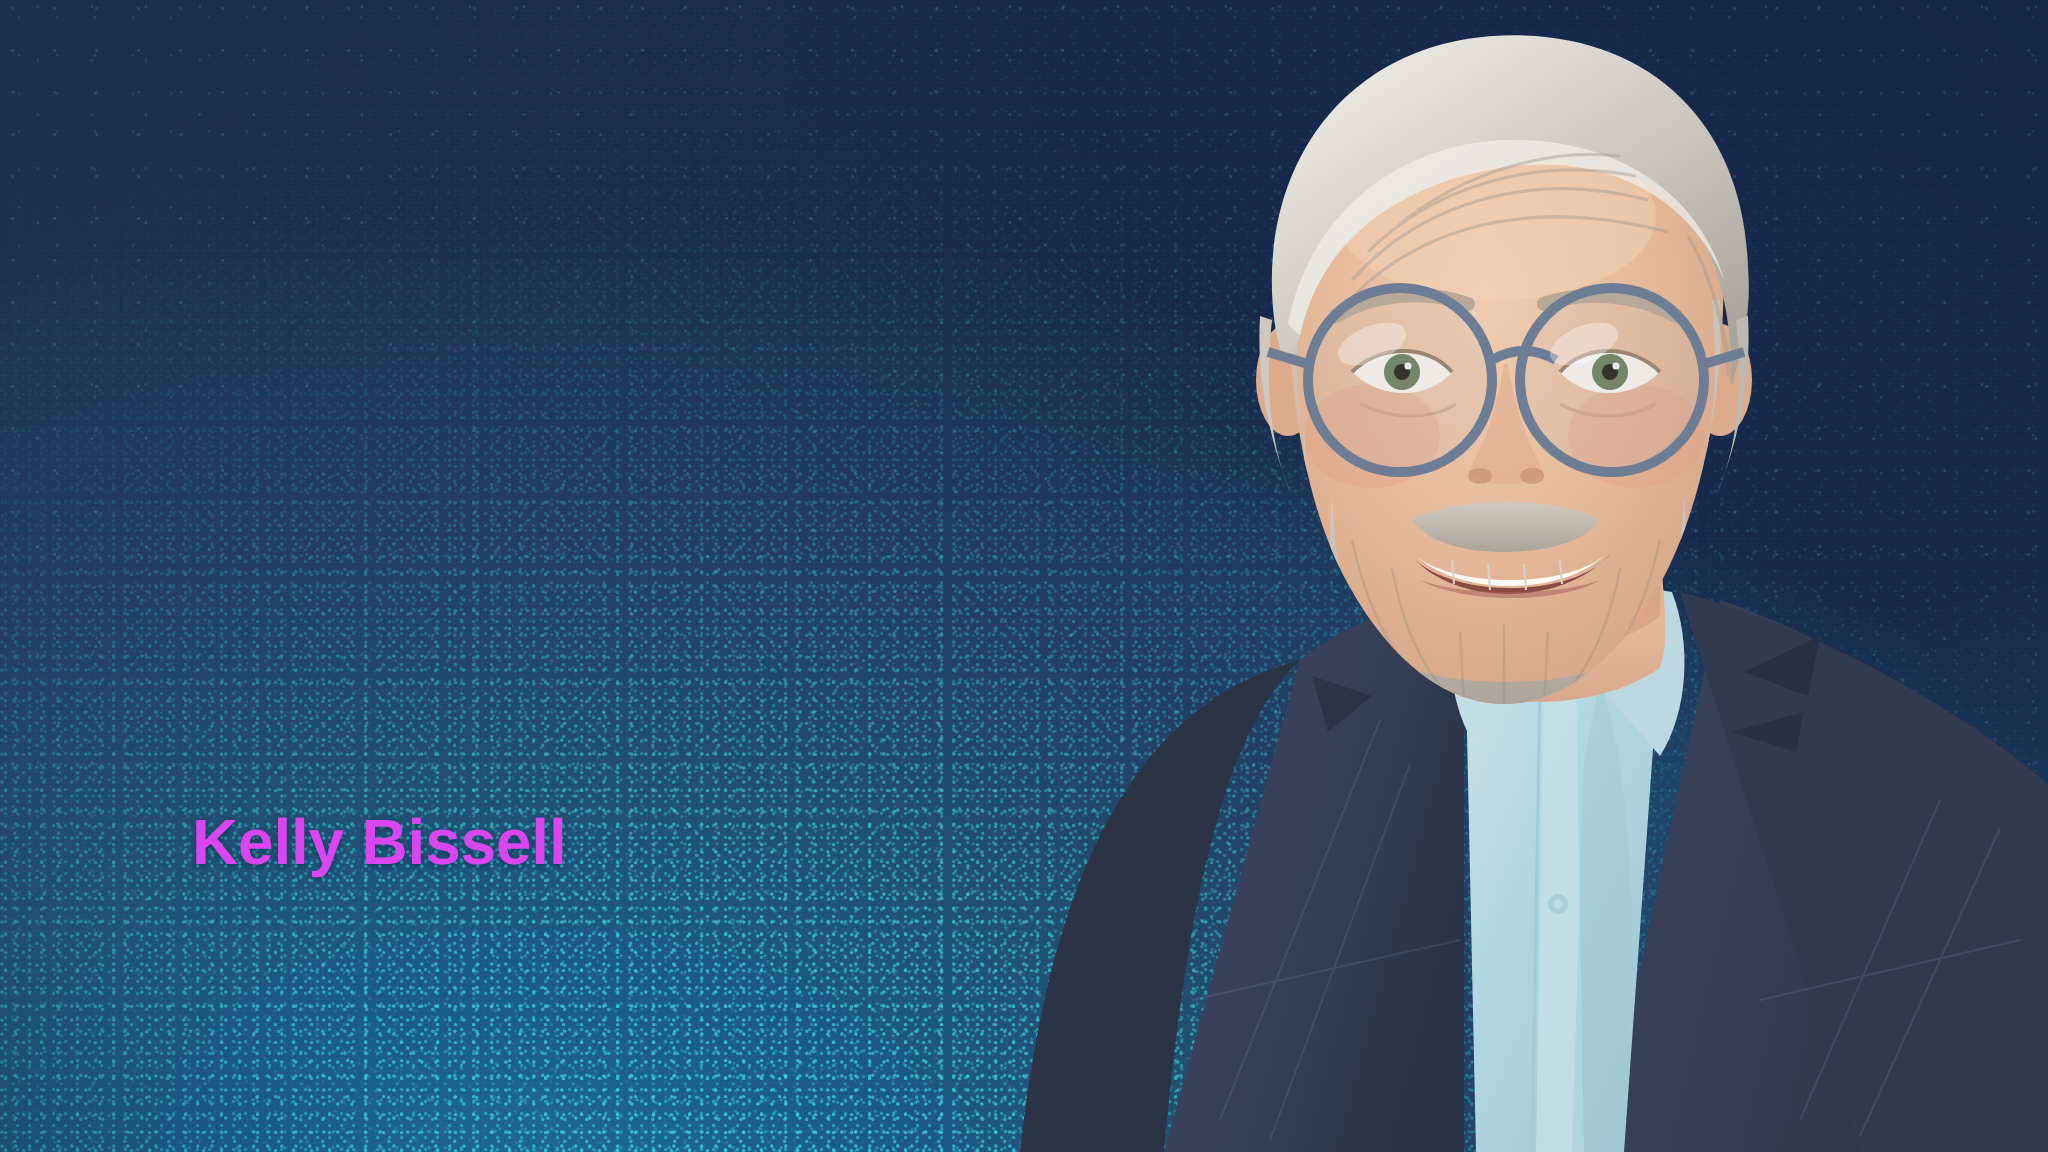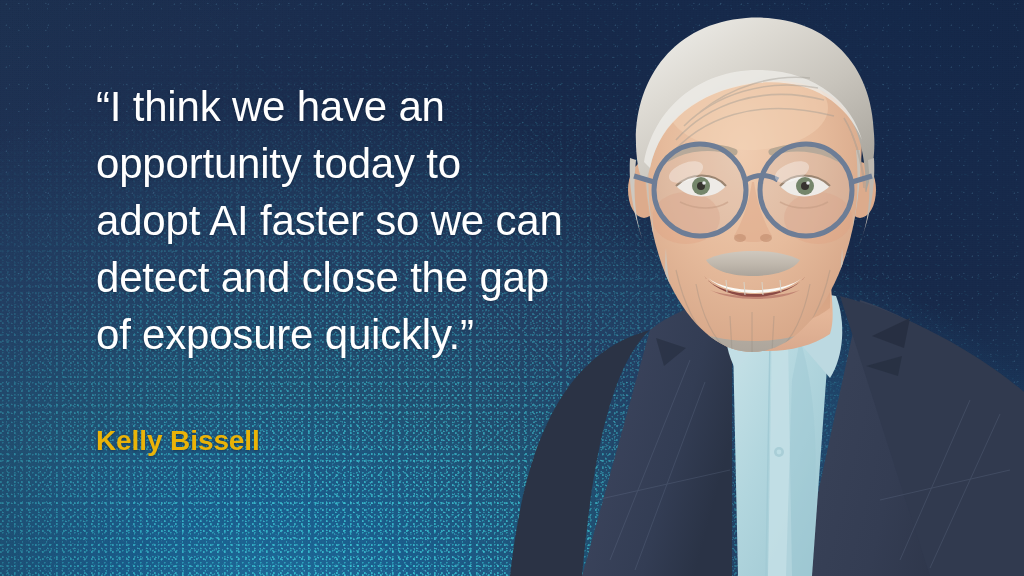--- a/index.html
+++ b/index.html
@@ -91,27 +91,26 @@
     text-shadow:0 1px 3px rgba(6,16,32,.35);
     white-space:pre-line;
   }
 
   .attribution {
     position:absolute;
     left:96px; top:404px;
     z-index:30;
   }
   .attrib-name {
-    color:#eab308;
-    font-size:28px;
+    color:#d946ef;
+    font-size:32px;
     font-weight:700;
     line-height:34px;
     letter-spacing:-.1px;
     text-shadow:0 1px 3px rgba(6,16,32,.4);
-    margin-top:20px;
   }
   .attrib-role {
     color:#f2f6fa;
     font-size:26px;
     font-weight:400;
     line-height:32px;
     letter-spacing:-.1px;
     margin-top:7px;
     text-shadow:0 1px 3px rgba(6,16,32,.4);
     white-space:nowrap;
@@ -337,25 +336,18 @@
           <path d="M352 182 L372 176"></path>
         </g>
         <g opacity=".35">
           <ellipse cx="186" cy="172" rx="18" ry="9" fill="#ffffff" transform="rotate(-22 186 172)"></ellipse>
           <ellipse cx="292" cy="172" rx="18" ry="9" fill="#ffffff" transform="rotate(-22 292 172)"></ellipse>
         </g>
       </g>
     </svg>
   </div>
 
-  <div class="text-block">
-    <div class="quote">“I think we have an
-opportunity today to
-adopt AI faster so we can
-detect and close the gap
-of exposure quickly.”</div>
-  </div>
 
   <div class="attribution">
     <div class="attrib-name">Kelly Bissell</div>
   </div>
 
 </div>
 
 </body></html>

